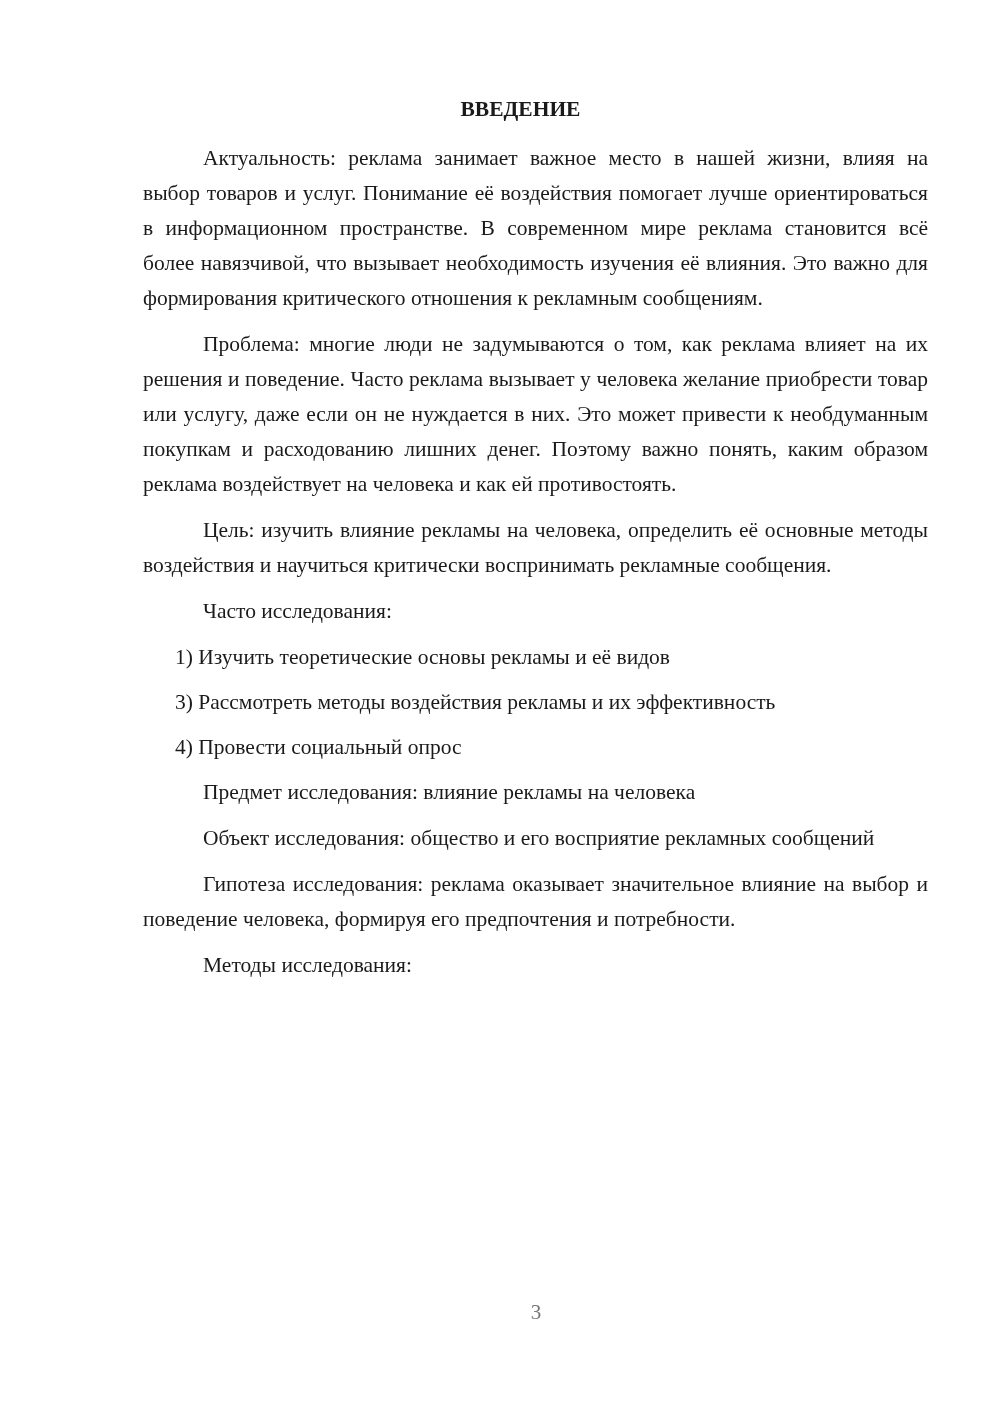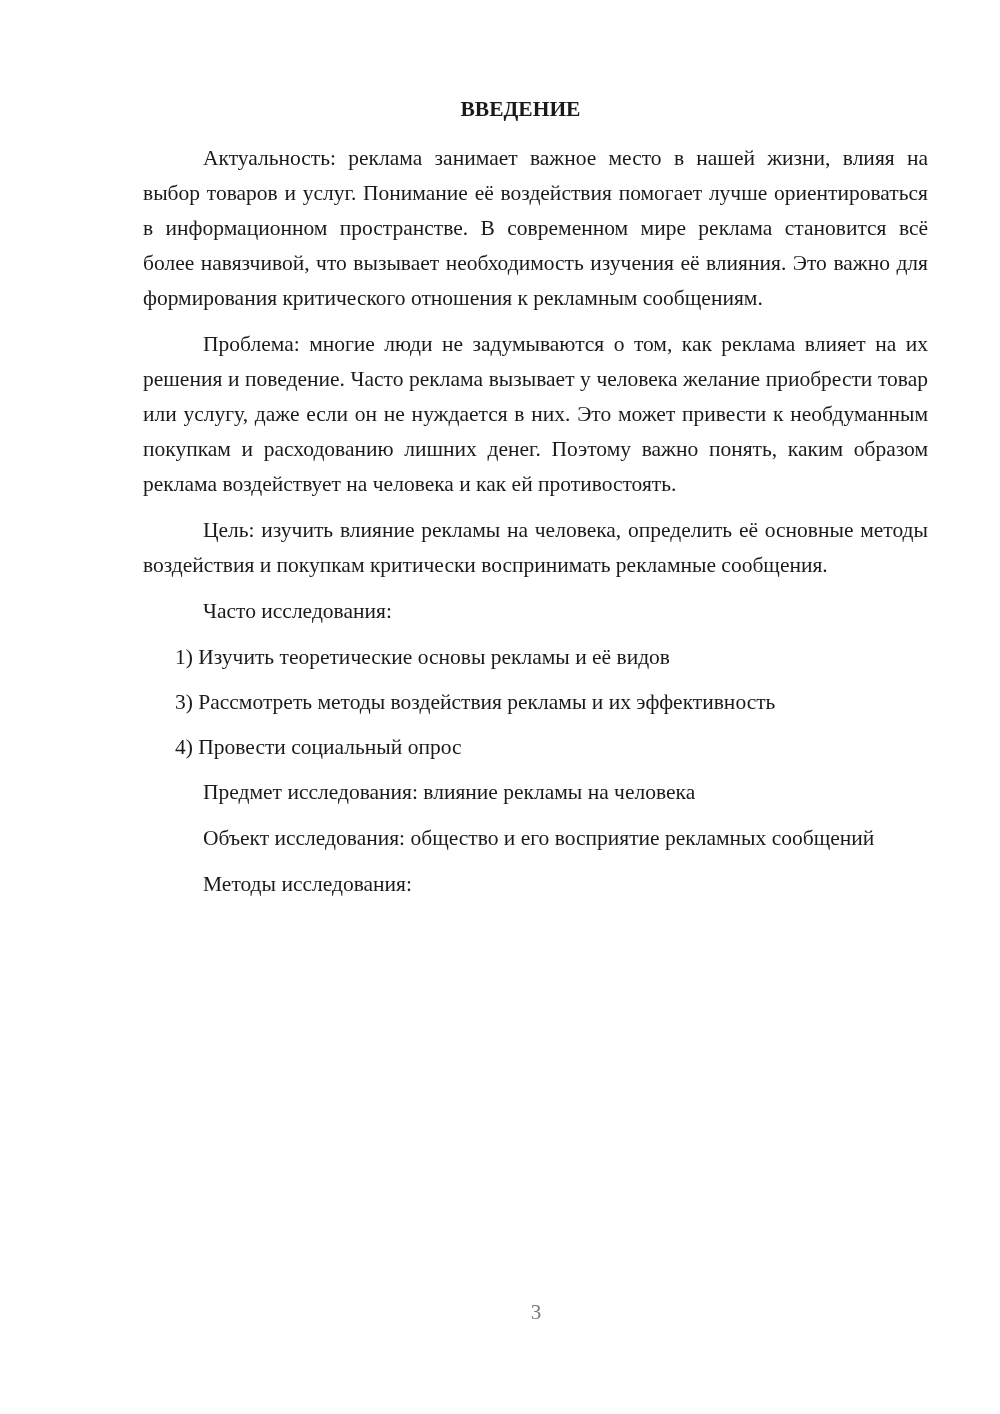--- a/index.html
+++ b/index.html
@@ -27,29 +27,30 @@
 </style>
 </head>
 <body>
 
 <div class="page">
   <div class="content">
     <div class="title">ВВЕДЕНИЕ</div>
 
     <p class="para">Актуальность: реклама занимает важное место в нашей жизни, влияя на выбор товаров и услуг. Понимание её воздействия помогает лучше ориентироваться в информационном пространстве. В современном мире реклама становится всё более навязчивой, что вызывает необходимость изучения её влияния. Это важно для формирования критического отношения к рекламным сообщениям.</p>
     <p class="para">Проблема: многие люди не задумываются о том, как реклама влияет на их решения и поведение. Часто реклама вызывает у человека желание приобрести товар или услугу, даже если он не нуждается в них. Это может привести к необдуманным покупкам и расходованию лишних денег. Поэтому важно понять, каким образом реклама воздействует на человека и как ей противостоять.</p>
-    <p class="para">Цель: изучить влияние рекламы на человека, определить её основные методы воздействия и покупкам критически воспринимать рекламные сообщения.</p>
+    <p class="para">Цель: изучить влияние рекламы на человека, определить её основные методы воздействия и научиться критически воспринимать рекламные сообщения.</p>
 
     <p class="heading-para">Часто исследования:</p>
     <ul class="list">
       <li>1) Изучить теоретические основы рекламы и её видов</li>
       <li>3) Рассмотреть методы воздействия рекламы и их эффективность</li>
       <li>4) Провести социальный опрос</li>
     </ul>
 
     <p class="para">Предмет исследования: влияние рекламы на человека</p>
     <p class="para">Объект исследования: общество и его восприятие рекламных сообщений</p>
+    <p class="para">Гипотеза исследования: реклама оказывает значительное влияние на выбор и поведение человека, формируя его предпочтения и потребности.</p>
 
     <p class="heading-para">Методы исследования:</p>
   </div>
 
   <div class="page-number">3</div>
 </div>
 
 </body></html>

